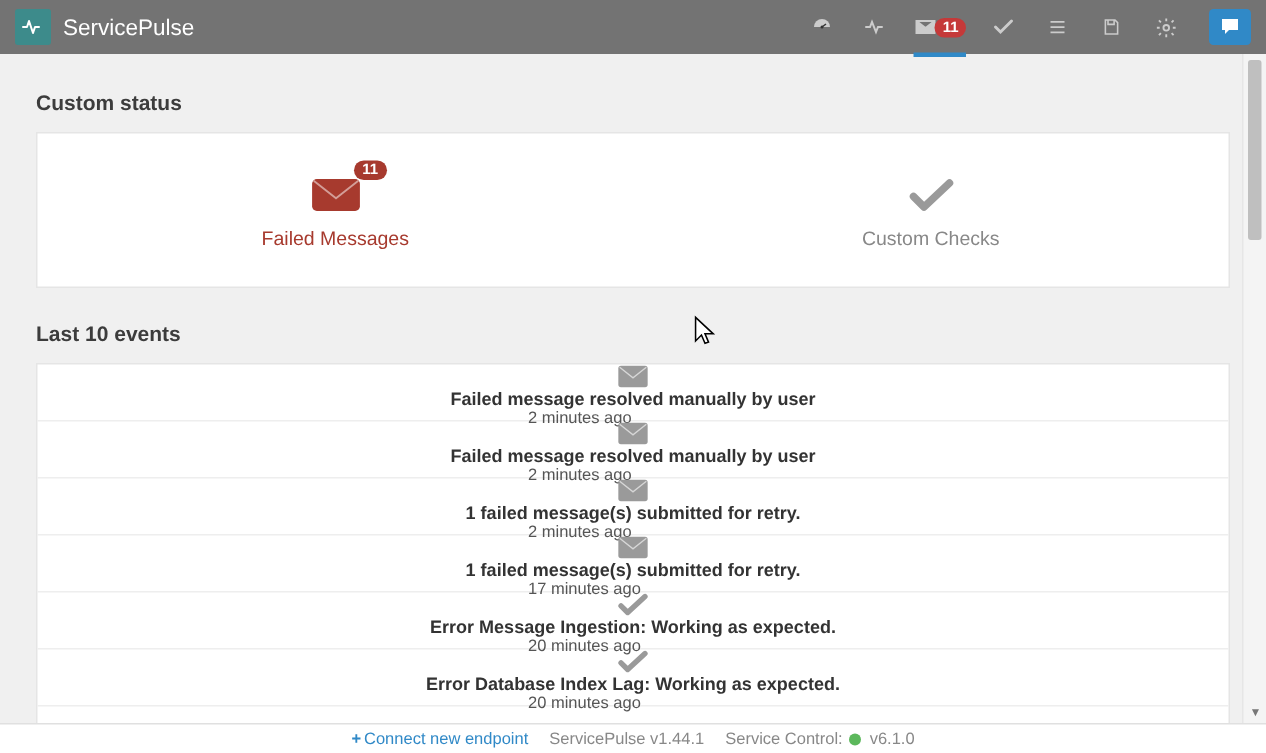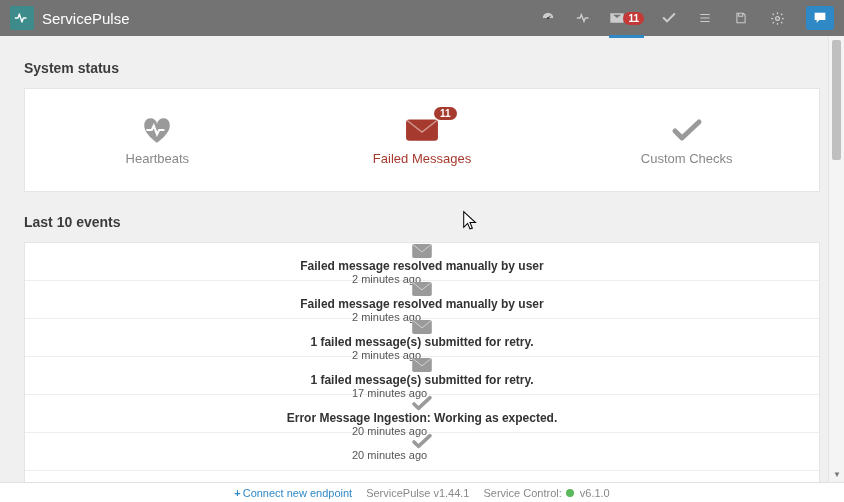--- a/index.html
+++ b/index.html
@@ -109,31 +109,22 @@
     </span>
     <span class="nav-item speech">
       <svg width="16" height="16" viewBox="0 0 24 24">
           <path d="M4 4h16v11H11l-4 4v-4H4z" fill="#fff"></path>
         </svg>
     </span>
   </div>
 </div>
 
 <div class="page">
-  <div class="section-title">System status</div>
+  <div class="section-title">Custom status</div>
   <div class="status-card">
-    <div class="status-col">
-      <div class="big-icon">
-        <svg width="34" height="30" viewBox="0 0 32 28">
-            <path d="M16 26s-12-8-12-16a6 6 0 0112-2 6 6 0 0112 2c0 8-12 16-12 16z" fill="#9a9a9a"></path>
-            <path d="M6 14h5l2-4 3 8 2-4h5" stroke="#fff" stroke-width="2" fill="none"></path>
-          </svg>
-      </div>
-      <div class="label">Heartbeats</div>
-    </div>
     <div class="status-col highlight">
       <span class="status-badge">11</span>
       <div class="big-icon">
         <svg width="34" height="24" viewBox="0 0 32 22">
             <rect x="1" y="1" width="30" height="20" rx="3" fill="#a73a2e"></rect>
             <path d="M2 2l14 11L30 2" stroke="#fff" stroke-width="1.2" fill="none" opacity="0.5"></path>
           </svg>
       </div>
       <div class="label">Failed Messages</div>
     </div>
@@ -197,20 +188,21 @@
         </div>
         <div class="event-text">Error Message Ingestion: Working as expected.</div>
         <div class="event-time">20 minutes ago</div>
       </div>
       <div class="event-row">
         <div class="event-icon">
           <svg width="22" height="16" viewBox="0 0 24 18">
             <path d="M3 10l5 5L21 3" stroke="#9a9a9a" stroke-width="4" fill="none" stroke-linecap="round" stroke-linejoin="round"></path>
           </svg>
         </div>
+        <div class="event-text">Error Database Index Lag: Working as expected.</div>
         <div class="event-time">20 minutes ago</div>
       </div>
       <div class="event-row"></div>
     </div>
 </div>
 
 <div class="footer">
   <a href="#">
     <span style="font-weight:bold;">+</span>
     <span>Connect new endpoint</span>

